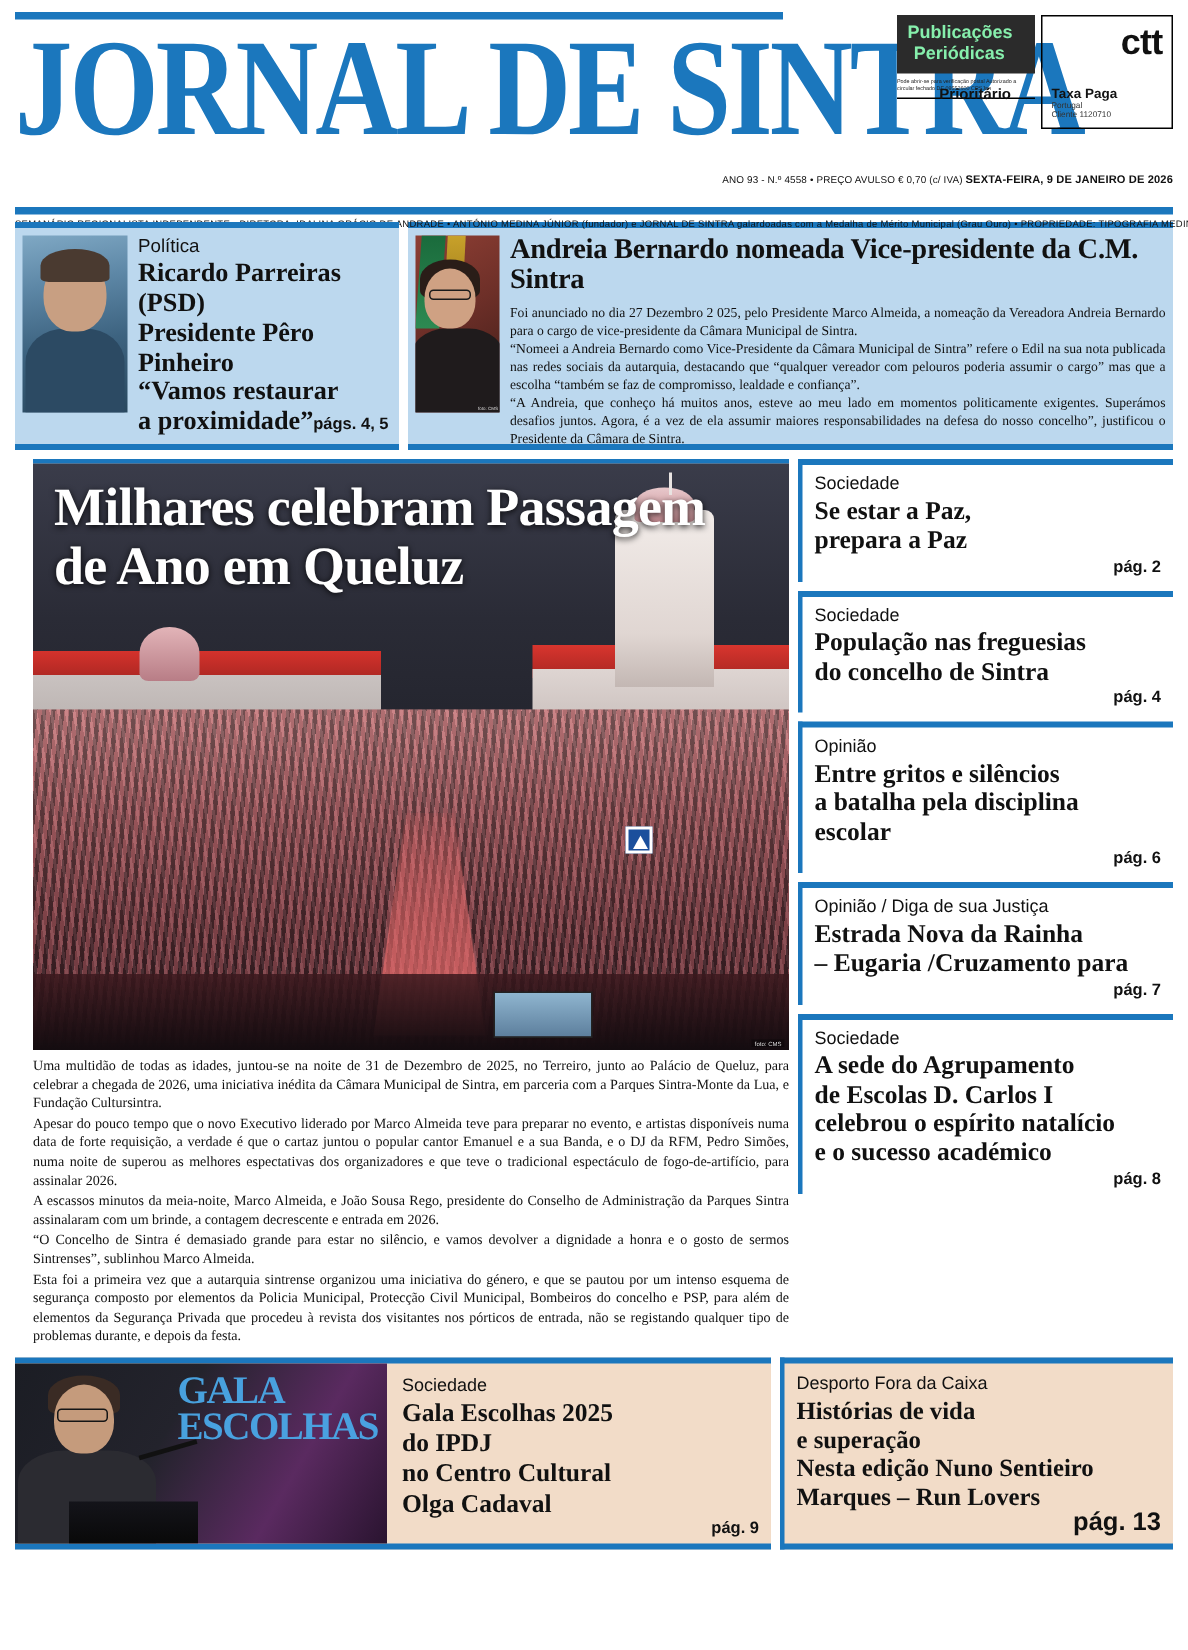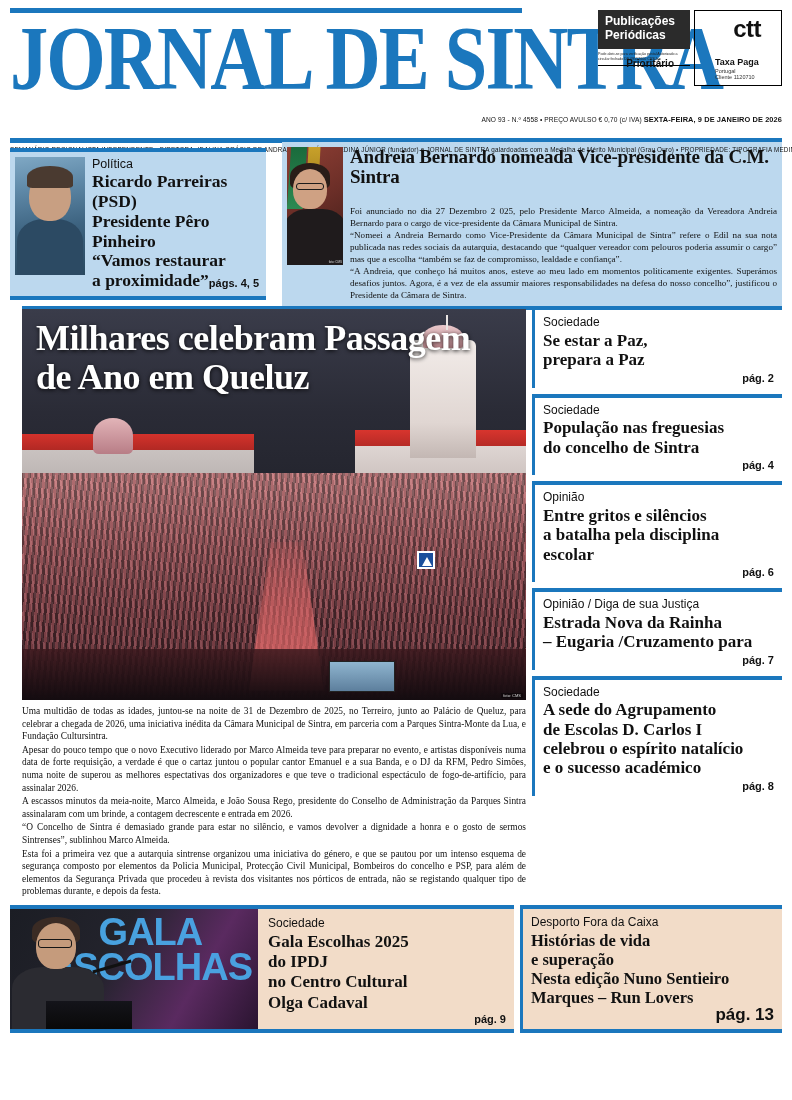--- a/index.html
+++ b/index.html
@@ -25,28 +25,28 @@
     color: #1b77bd;
     letter-spacing: -2px;
     transform: scaleY(1.18) scaleX(0.98);
     transform-origin: left top;
     white-space: nowrap;
   }
 
   .ctt-block { position: absolute; right: 0; top: 10px; width: 192px; }
   .ctt-row { display: flex; align-items: flex-start; justify-content: flex-end; }
   .pub-per {
-    background: #2b2b2b; color: #ffffff;
+    background: #2b2b2b; color: #86efac;
     font-family: "Liberation Sans", sans-serif;
     font-weight: bold; font-size: 12px; line-height: 1.15;
-    padding: 5px 16px 6px 7px; width: 92px;
+    padding: 5px 16px 6px 7px; width: 92px; text-align: center;
   }
   .ctt-box {
     border: 1px solid #000; width: 88px; height: 76px;
-    margin-left: 4px; padding: 4px 20px;
+    margin-left: 4px; padding: 4px 6px;
     display: flex; flex-direction: column; justify-content: space-between;
   }
   .ctt-logo {
     font-family: "Liberation Sans", sans-serif;
     font-weight: bold; font-size: 24px; text-align: right;
     letter-spacing: -0.5px; color: #111;
   }
   .ctt-taxa {
     font-family: "Liberation Sans", sans-serif;
     font-weight: bold; font-size: 9px; color: #111; line-height: 1.2;
@@ -72,21 +72,21 @@
 
   .tagline {
     position: absolute; left: 0; top: 146px; width: 772px;
     font-family: "Liberation Sans", sans-serif;
     font-size: 6.3px; color: #111; white-space: nowrap;
     letter-spacing: 0.2px;
   }
   .rule-blue { width: 772px; height: 5px; background: #1b77bd; }
 
   
-  .toprow { display: flex; gap: 16px; margin-top: 5px; height: 152px; align-items: center; }
+  .toprow { display: flex; gap: 6px; margin-top: 5px; height: 152px; }
   .box-politica {
     width: 256px; background: #bcd8ee;
     border-top: 4px solid #1b77bd; border-bottom: 4px solid #1b77bd;
     display: flex; padding: 5px; position: relative;
   }
   .pol-photo {
     width: 70px; height: 118px; flex: 0 0 70px;
     background: linear-gradient(170deg,#7fa8c4 0%,#5d87a6 28%,#3d6380 60%,#29485e 100%);
     position: relative; overflow: hidden;
   }
@@ -137,21 +137,21 @@
     border-radius:50% 50% 20% 20%; background:#2a1d18;}
   .vice-photo .glasses { position:absolute; left:9px; top:36px; width:28px; height:7px;
     border:1.4px solid #1b1b1b; border-radius:3px;}
   .vice-photo .body { position:absolute; left:-4px; bottom:0; width:64px; height:56px;
     border-radius:38% 38% 0 0; background:#1f1b1c;}
   .vice-photo .credit { position:absolute; right:1px; bottom:1px; font-size:3px;
     color:#ddd; font-family:"Liberation Sans",sans-serif;}
   .vice-text { padding-left: 7px; flex: 1; }
   .vice-head {
     font-family: "Liberation Serif", serif; font-weight: bold;
-    font-size: 19px; line-height: 1.05; color: #111; margin-bottom: 19px;
+    font-size: 19px; line-height: 1.05; color: #111; margin-bottom: 5px;
     letter-spacing: -0.2px;
   }
   .vice-body {
     font-family: "Liberation Serif", serif;
     font-size: 9.1px; line-height: 1.32; color: #111; text-align: justify;
   }
   .vice-body p { margin: 0; }
 
   
   .main { display: flex; gap: 6px; margin-top: 6px; padding-left: 12px; }
@@ -274,23 +274,23 @@
     width: 504px; display: flex;
     border-top: 4px solid #1b77bd; border-bottom: 4px solid #1b77bd;
     background: #f2dcc8; height: 128px;
   }
   .gala-photo {
     width: 248px; height: 120px; position: relative; overflow: hidden;
     background: linear-gradient(120deg,#1b1d24 0%,#23232c 40%,#5a2a60 72%,#2a1430 100%);
   }
   .gala-photo .gala-word {
     position:absolute; right:6px; top:6px;
-    font-family:Liberation Sans, sans-serif; font-weight:bold;
-    font-size:38px; line-height:0.92; color:#4aa8e8; letter-spacing:-1px;
-    text-align:center; opacity:0.95;
+    font-family:Liberation Serif, serif; font-weight:bold;
+    font-size:26px; line-height:0.92; color:#4aa8e8; letter-spacing:-1px;
+    text-align:left; opacity:0.95;
   }
   .gala-photo .man-head {
     position:absolute; left:26px; top:14px; width:40px; height:46px;
     border-radius:50% 50% 45% 45%; background:#c59b7c;
   }
   .gala-photo .man-hair {
     position:absolute; left:22px; top:8px; width:48px; height:26px;
     border-radius:50% 50% 18% 18%; background:#3a2b24;
   }
   .gala-photo .man-glass {

